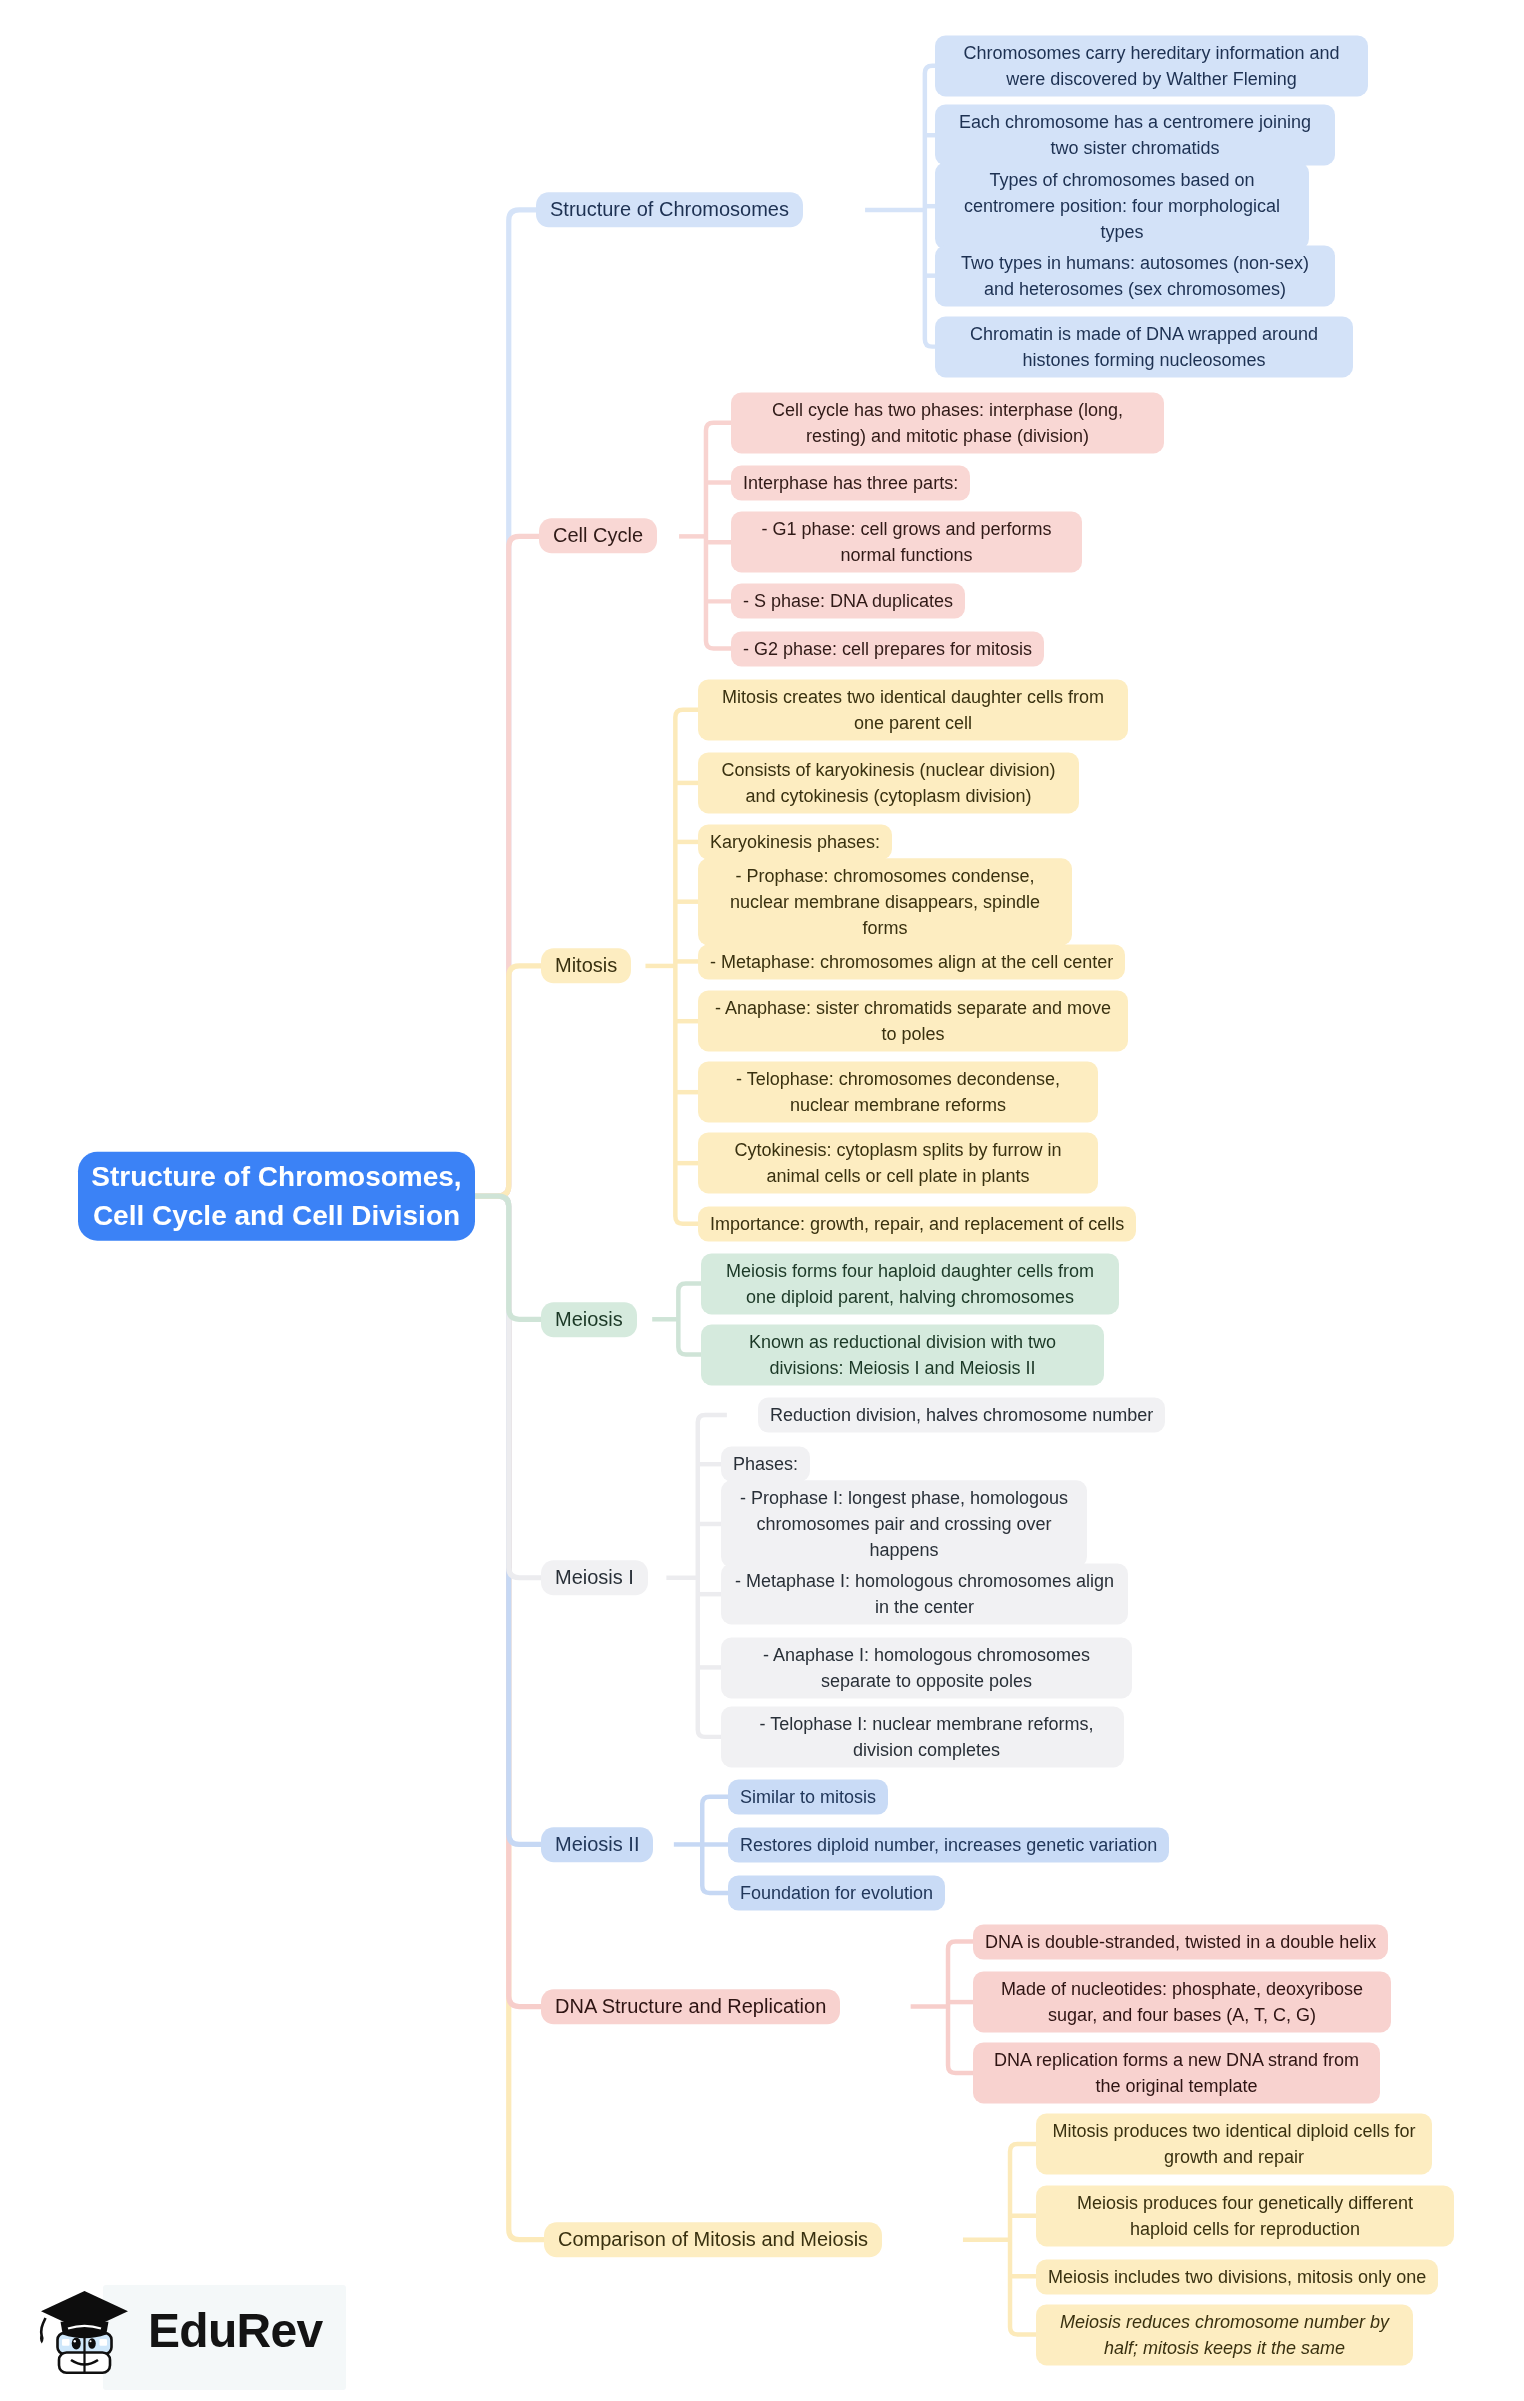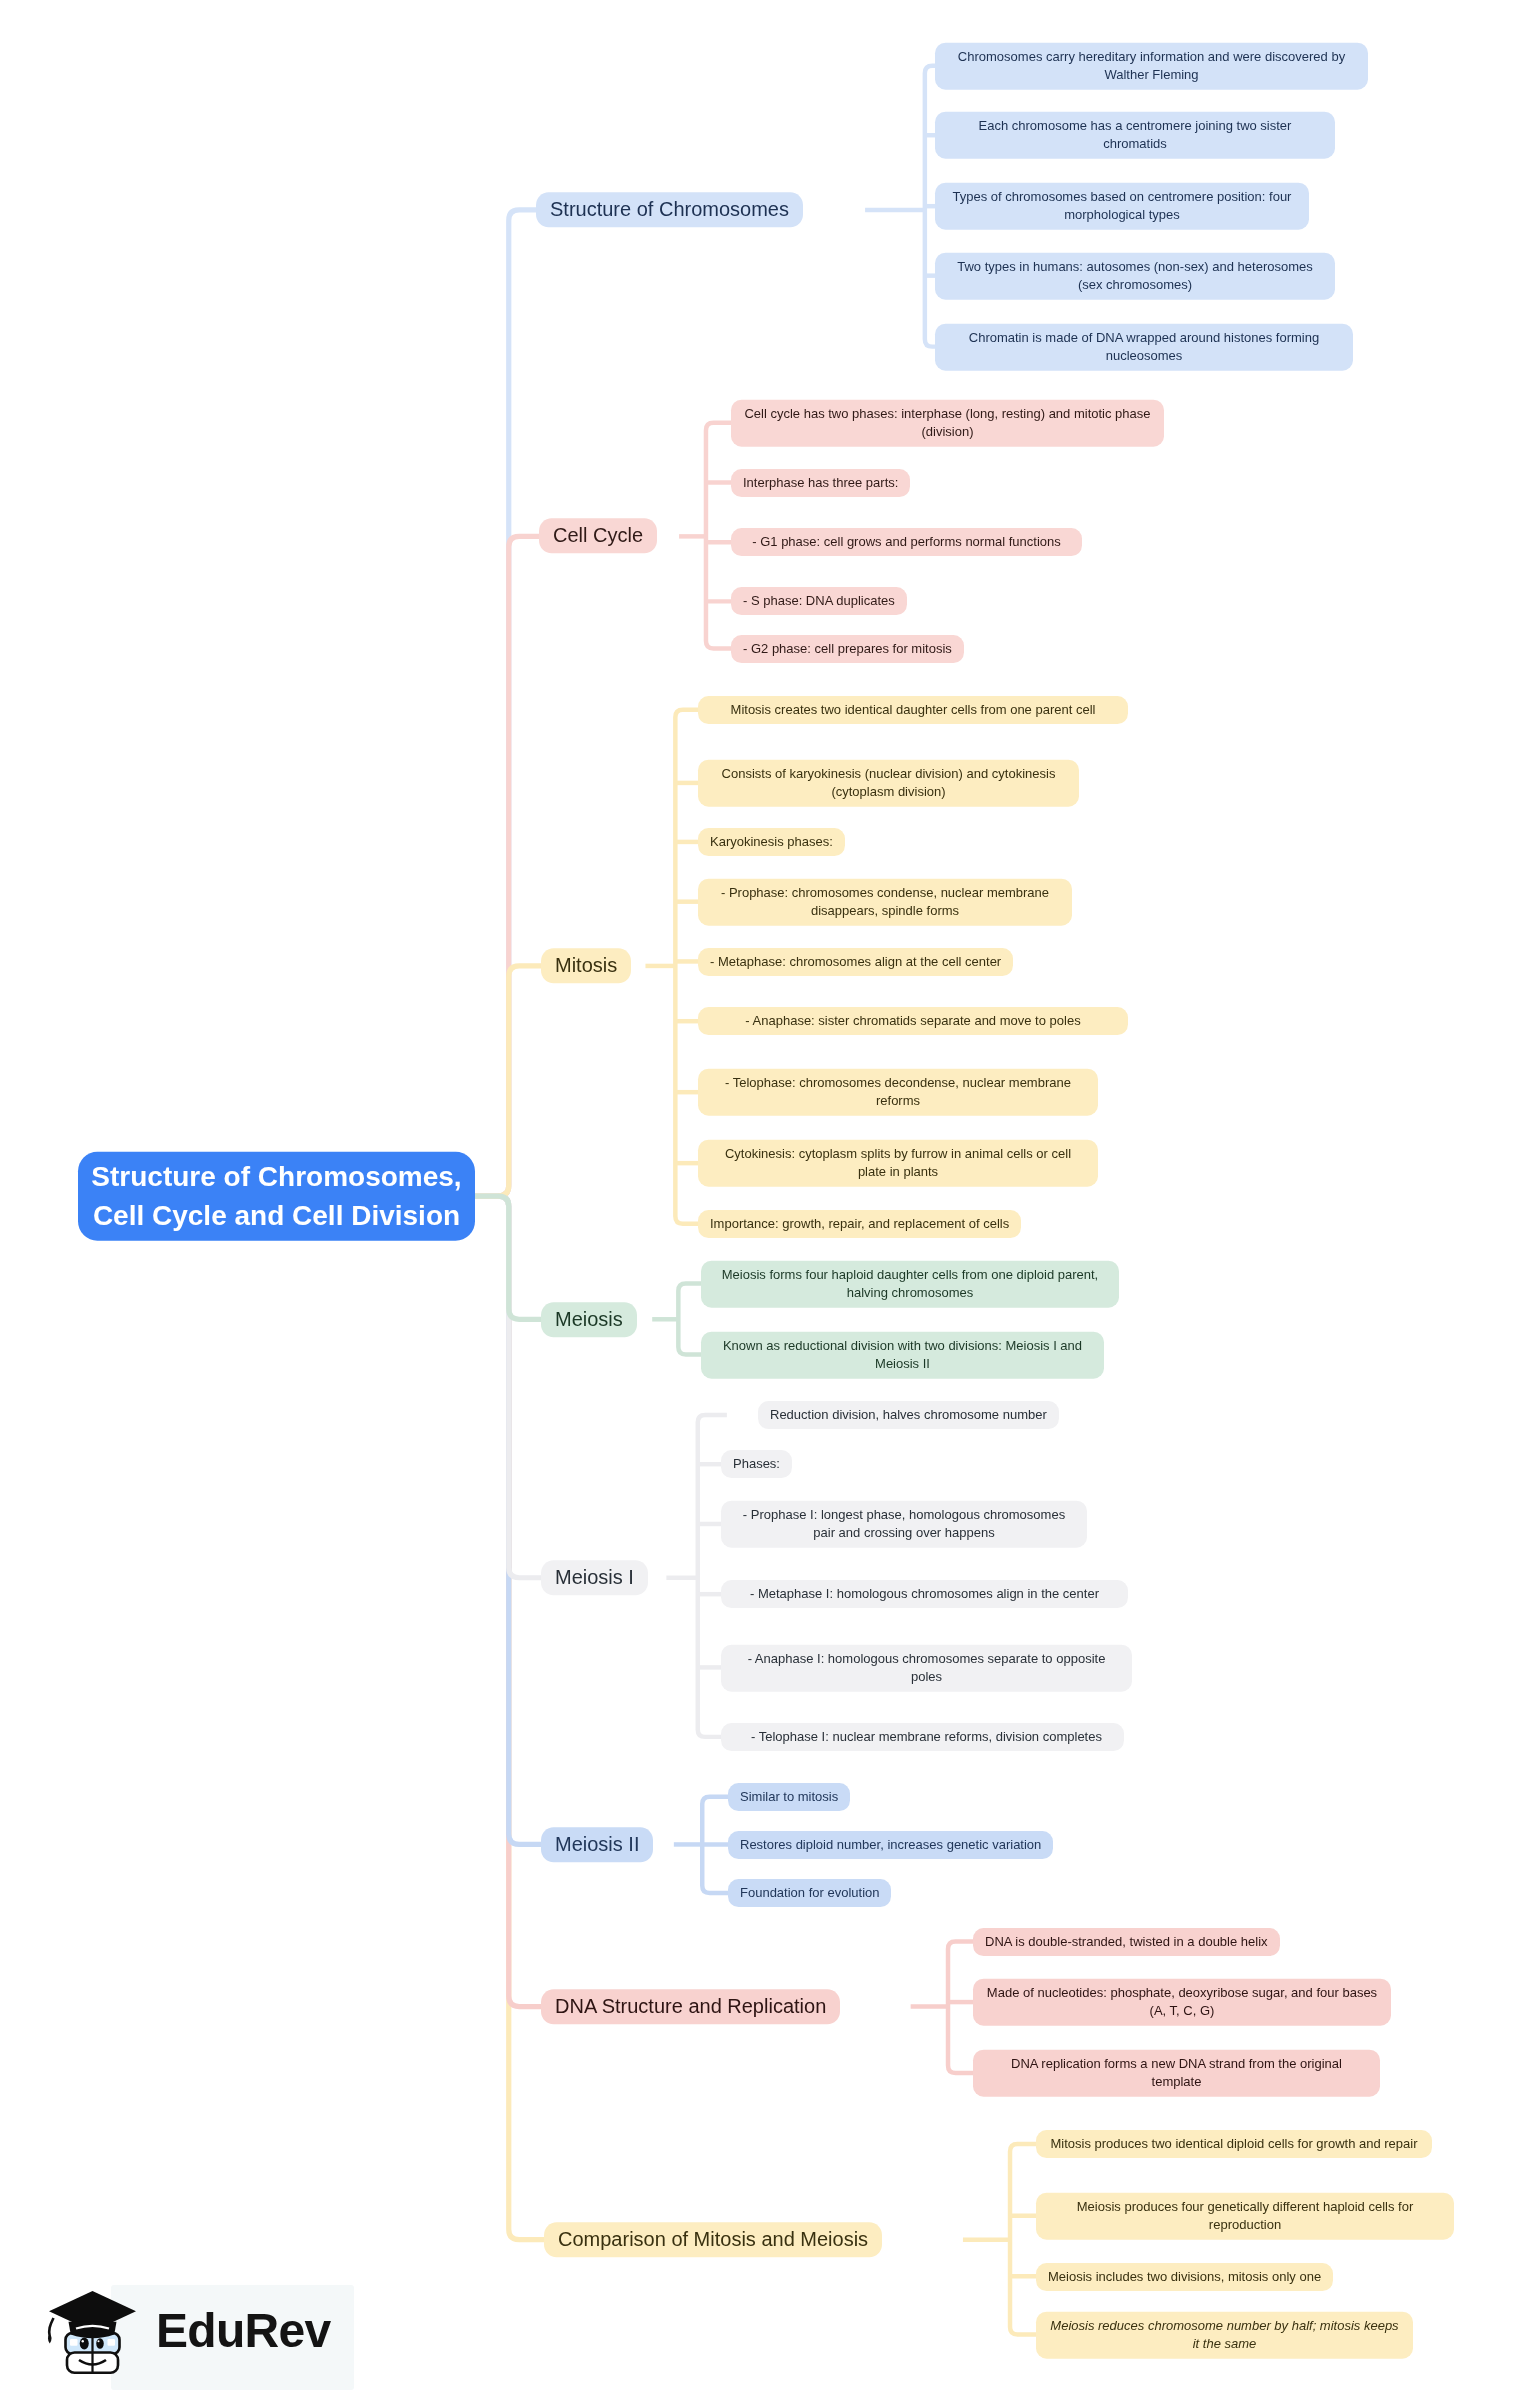--- a/index.html
+++ b/index.html
@@ -4,35 +4,35 @@
 <style>
   html,body{margin:0;padding:0;background:#ffffff;}
   #canvas{
     position:relative;width:1524px;height:2401px;background:#ffffff;
     font-family:"Liberation Sans",sans-serif;overflow:hidden;
   }
   #wires{position:absolute;left:0;top:0;z-index:0;}
   #nodes{position:absolute;left:0;top:0;width:100%;height:100%;z-index:1;}
   .node{position:absolute;transform:translateY(-50%);box-sizing:border-box;}
   .item{
-    font-size:13px;line-height:1.45;padding:4.5px 12px;text-align:center;
+    font-size:18px;line-height:1.45;padding:4.5px 12px;text-align:center;
     border-radius:10.5px;z-index:2;
   }
   .item.nw{white-space:nowrap;}
   .label{
     font-size:20px;line-height:1.25;padding:5.2px 14px;white-space:nowrap;
     border-radius:12.7px;z-index:3;
   }
   #central{
     position:absolute;left:78px;top:1196px;transform:translateY(-50%);
     width:397px;background:#0c0c0c;color:#ffffff;font-size:28px;font-weight:bold;
     line-height:1.42;text-align:center;border-radius:19.4px;padding:4.5px 7.5px;
     box-sizing:border-box;z-index:4;
   }
-  #logo{position:absolute;left:40px;top:2279px;width:314px;height:112px;z-index:5;text-decoration:underline;}
+  #logo{position:absolute;left:32px;top:2279px;width:314px;height:112px;z-index:5;text-decoration:underline;}
   #logo-panel{
     position:absolute;left:71px;top:6px;width:243px;height:105px;
     background:#f4f8f9;border-radius:3px;
   }
   #logo-mascot{position:absolute;left:0px;top:6px;}
   #brand-text{
     position:absolute;left:116px;top:51px;transform:translateY(-50%);
     font-size:48px;font-weight:bold;color:#141414;letter-spacing:-0.7px;
   }
 </style>

